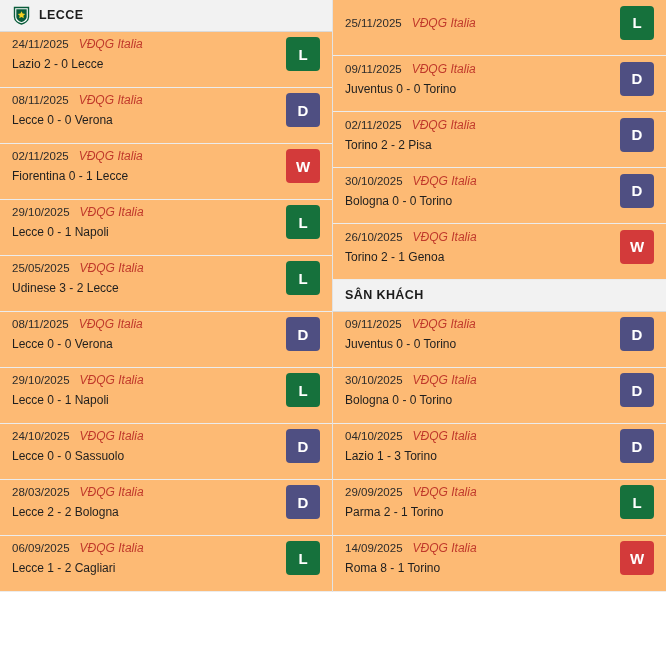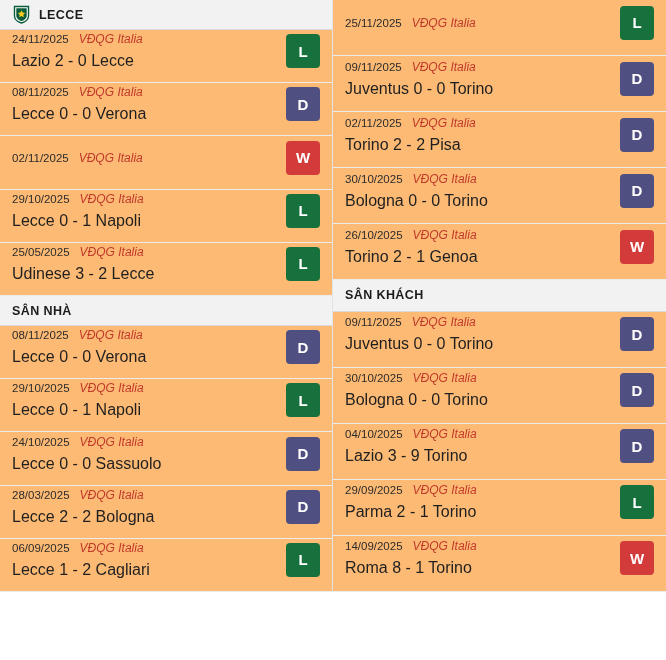--- a/index.html
+++ b/index.html
@@ -67,21 +67,21 @@
   .date {
     font-size: 11.5px;
     color: #2b2b2b;
   }
   .comp {
     font-size: 12px;
     color: #c0392b;
     font-style: italic;
   }
   .teams {
-    font-size: 16px;
+    font-size: 12px;
     color: #1f1f1f;
     white-space: nowrap;
     overflow: hidden;
     text-overflow: ellipsis;
   }
   .badge {
     width: 34px;
     height: 34px;
     flex: 0 0 34px;
     border-radius: 4px;
@@ -136,20 +136,21 @@
       </div>
       <div class="badge D">D</div>
     </div>
 
     <div class="match">
       <div class="info">
         <div class="line1">
           <span class="date">02/11/2025</span>
           <span class="comp">VĐQG Italia</span>
         </div>
+        <div class="teams">Fiorentina 0 - 1 Lecce</div>
       </div>
       <div class="badge W">W</div>
     </div>
 
     <div class="match">
       <div class="info">
         <div class="line1">
           <span class="date">29/10/2025</span>
           <span class="comp">VĐQG Italia</span>
         </div>
@@ -162,23 +163,20 @@
       <div class="info">
         <div class="line1">
           <span class="date">25/05/2025</span>
           <span class="comp">VĐQG Italia</span>
         </div>
         <div class="teams">Udinese 3 - 2 Lecce</div>
       </div>
       <div class="badge L">L</div>
     </div>
 
-    <div class="section-head">
-      <span class="title">SÂN NHÀ</span>
-    </div>
 
     <div class="match">
       <div class="info">
         <div class="line1">
           <span class="date">08/11/2025</span>
           <span class="comp">VĐQG Italia</span>
         </div>
         <div class="teams">Lecce 0 - 0 Verona</div>
       </div>
       <div class="badge D">D</div>
@@ -312,21 +310,21 @@
       </div>
       <div class="badge D">D</div>
     </div>
 
     <div class="match">
       <div class="info">
         <div class="line1">
           <span class="date">04/10/2025</span>
           <span class="comp">VĐQG Italia</span>
         </div>
-        <div class="teams">Lazio 3 - 9 Torino</div>
+        <div class="teams">Lazio 1 - 3 Torino</div>
       </div>
       <div class="badge D">D</div>
     </div>
 
     <div class="match">
       <div class="info">
         <div class="line1">
           <span class="date">29/09/2025</span>
           <span class="comp">VĐQG Italia</span>
         </div>

